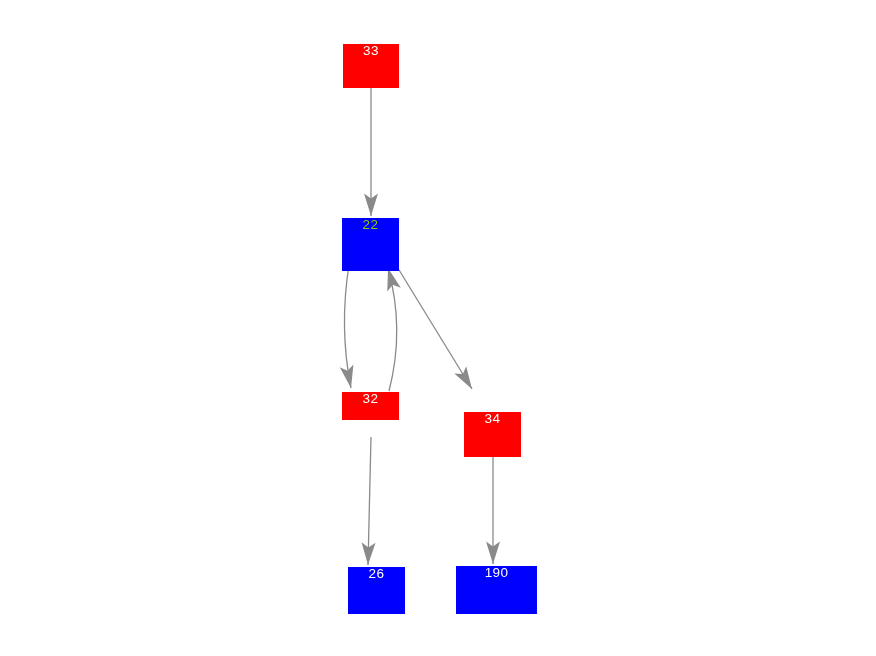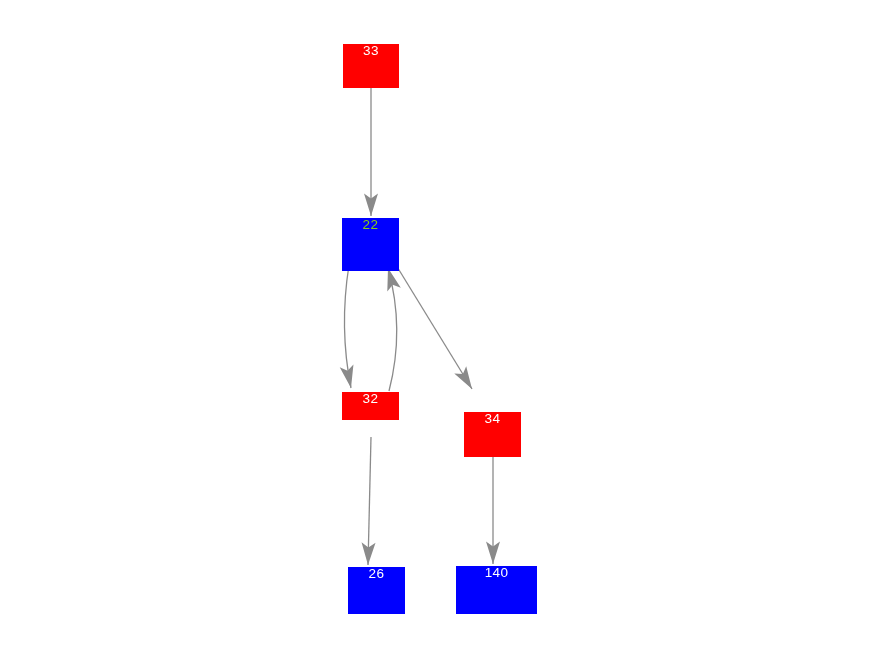--- a/index.html
+++ b/index.html
@@ -65,16 +65,16 @@
       <div class="node" style="left: 342px; top: 392px; width: 57px; height: 28px; background: rgb(255, 0, 0); color: rgb(255, 255, 255);">
         <span>32</span>
       </div>
       <div class="node" style="left: 464px; top: 392px; width: 57px; height: 45px; background: rgb(255, 0, 0); color: rgb(255, 255, 255); margin-top: 20px;">
         <span>34</span>
       </div>
       <div class="node" style="left: 339px; top: 567px; width: 57px; height: 47px; background: rgb(0, 0, 255); color: rgb(255, 255, 255); margin-left: 9px;">
         <span>26</span>
       </div>
       <div class="node" style="left: 456px; top: 566px; width: 81px; height: 48px; background: rgb(0, 0, 255); color: rgb(255, 255, 255);">
-        <span>140</span>
+        <span>190</span>
       </div>
     </div>
 </div>
 
 </body></html>

